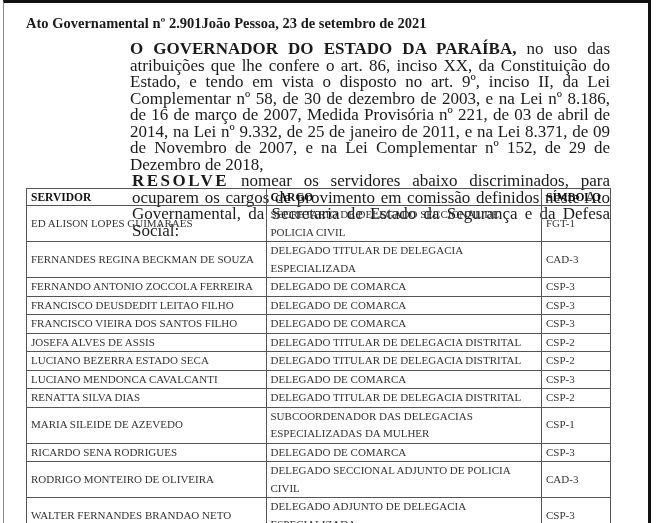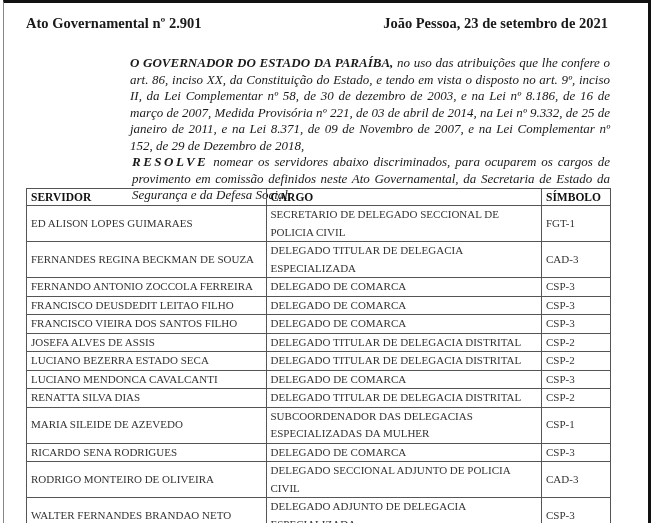--- a/index.html
+++ b/index.html
@@ -7,26 +7,26 @@
     width: 658px; height: 523px; overflow: hidden; background: #ffffff;
     font-family: "Liberation Serif", "DejaVu Serif", serif; color: #1a1a1a;
     position: relative;
   }
   .frame {
     position: absolute; left: 3px; top: 0; width: 648px; height: 523px;
     border-top: 3px solid #111; border-right: 3px solid #111; border-left: 1px solid #888;
     box-sizing: border-box;
   }
   .header {
-    position: absolute; left: 26px; top: 15px; width: 582px; display: flex; justify-content: space-between;
+    position: absolute; left: 26px; top: 15px; width: 582px; display: flex; 
     font-weight: bold; font-size: 14.5px;
   }
   .body-text {
-    position: absolute; left: 26px; top: 55px; width: 584px;
-    font-size: 13px; line-height: 16.5px; text-align: justify; font-style: italic;
+    position: absolute; left: 26px; top: 41px; width: 584px;
+    font-size: 17px; line-height: 16.5px; text-align: justify;
   }
   .body-text p { margin: 0; }
   .indent-gov { padding-left: 104px; }
   .indent-res { padding-left: 106px; }
   .b { font-weight: bold; }
   .resolve { font-weight: bold; letter-spacing: 2.5px; }
   table.servidores {
     position: absolute; left: 26px; top: 188px; width: 585px;
     border-collapse: collapse; font-size: 11px; color: #333;
   }

